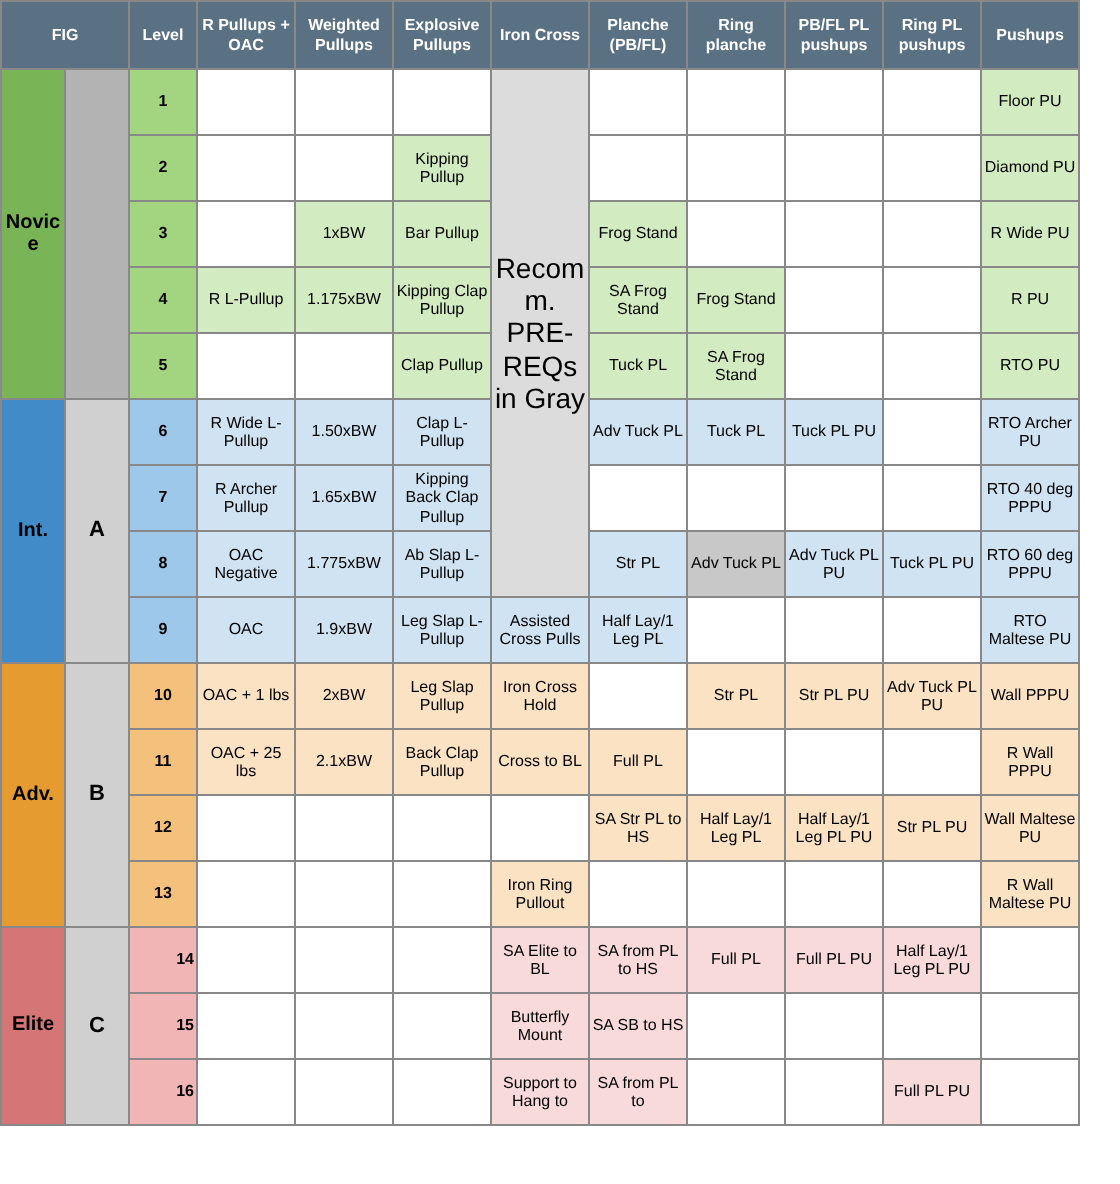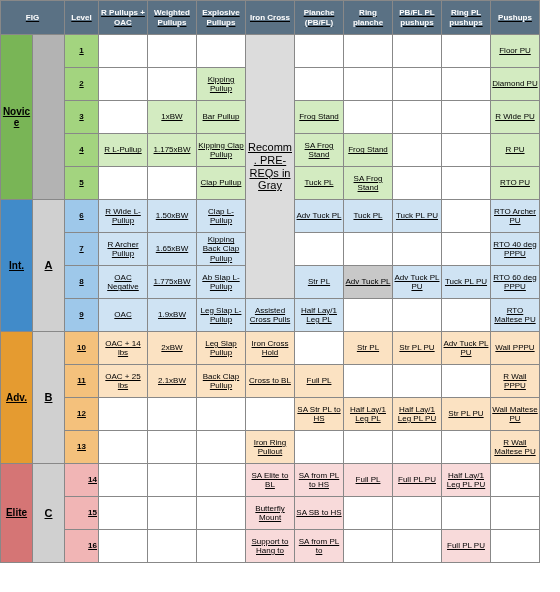--- a/index.html
+++ b/index.html
@@ -7,21 +7,20 @@
     margin: 0; padding: 0;
     width: 560px; height: 592px;
     overflow: hidden;
     font-family: Arial, Helvetica, sans-serif;
     background: #fff;
   }
   table {
     border-collapse: collapse;
     width: 505px;
     table-layout: fixed;
-    text-decoration: underline;
   }
   th, td {
     border: 1px solid #888;
     text-align: center;
     vertical-align: middle;
     padding: 2px 1px;
     font-size: 8px;
     line-height: 1.15;
     overflow: hidden;
     word-wrap: break-word;
@@ -50,21 +49,21 @@
   .lvl-green  { background:#a3d47f; font-weight:bold; }
   .lvl-blue   { background:#9ec8ea; font-weight:bold; }
   .lvl-orange { background:#f4c17c; font-weight:bold; }
   .lvl-red    { background:#f1b5b5; font-weight:bold;text-align:right; }
 
   
   .c-green  { background:#d3ebc1;margin-top:28px; }
   .c-blue   { background:#cfe3f3; }
   .c-orange { background:#fbe2c2; }
   .c-red    { background:#f8dada; }
-  .c-gray   { background:#dcdcdc; font-size:11px; }
+  .c-gray   { background:#dcdcdc; font-size:14px; }
   .c-white  { background:#ffffff; }
   .c-highlight { background:#c8c8c8; }
 </style>
 </head>
 <body>
 
 <table>
   <colgroup>
     <col class="c-fig">
       <col class="c-fig">
@@ -197,21 +196,21 @@
         <td class="c-blue">Half Lay/1 Leg PL</td>
         <td class="c-white"></td>
         <td class="c-white"></td>
         <td class="c-white"></td>
         <td class="c-blue">RTO Maltese PU</td>
       </tr>
       <tr>
         <td rowspan="4" class="tier-adv-bg">Adv.</td>
         <td rowspan="4" class="fig-ltgrey" style="font-weight: bold; font-size: 11px;">B</td>
         <td class="lvl-orange">10</td>
-        <td class="c-orange">OAC + 14 lbs</td>
+        <td class="c-orange">OAC + 1 lbs</td>
         <td class="c-orange">2xBW</td>
         <td class="c-orange">Leg Slap Pullup</td>
         <td class="c-orange">Iron Cross Hold</td>
         <td class="c-white"></td>
         <td class="c-orange">Str PL</td>
         <td class="c-orange">Str PL PU</td>
         <td class="c-orange">Adv Tuck PL PU</td>
         <td class="c-orange">Wall PPPU</td>
       </tr>
       <tr>

